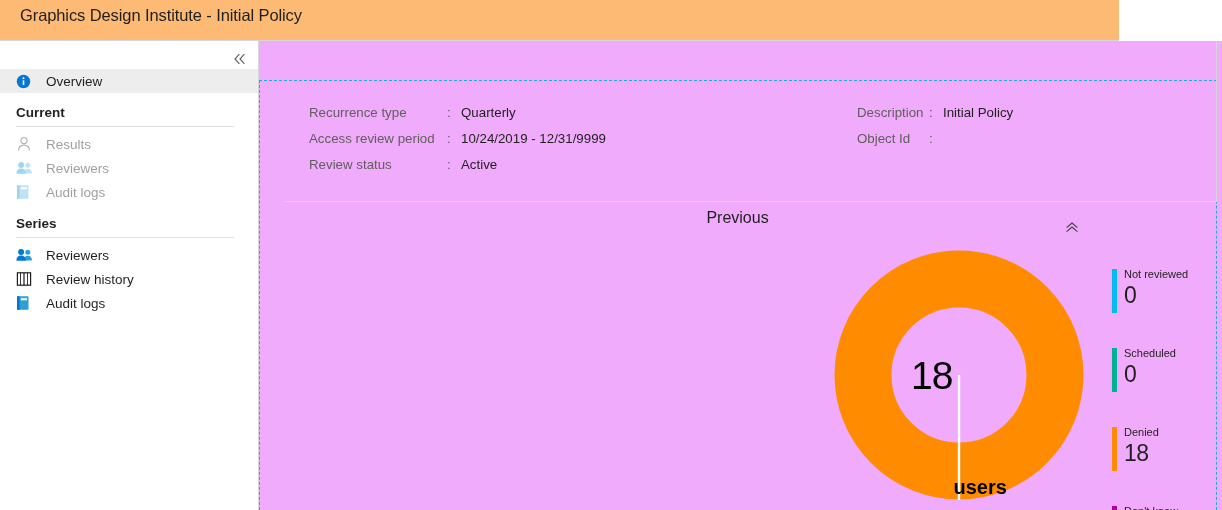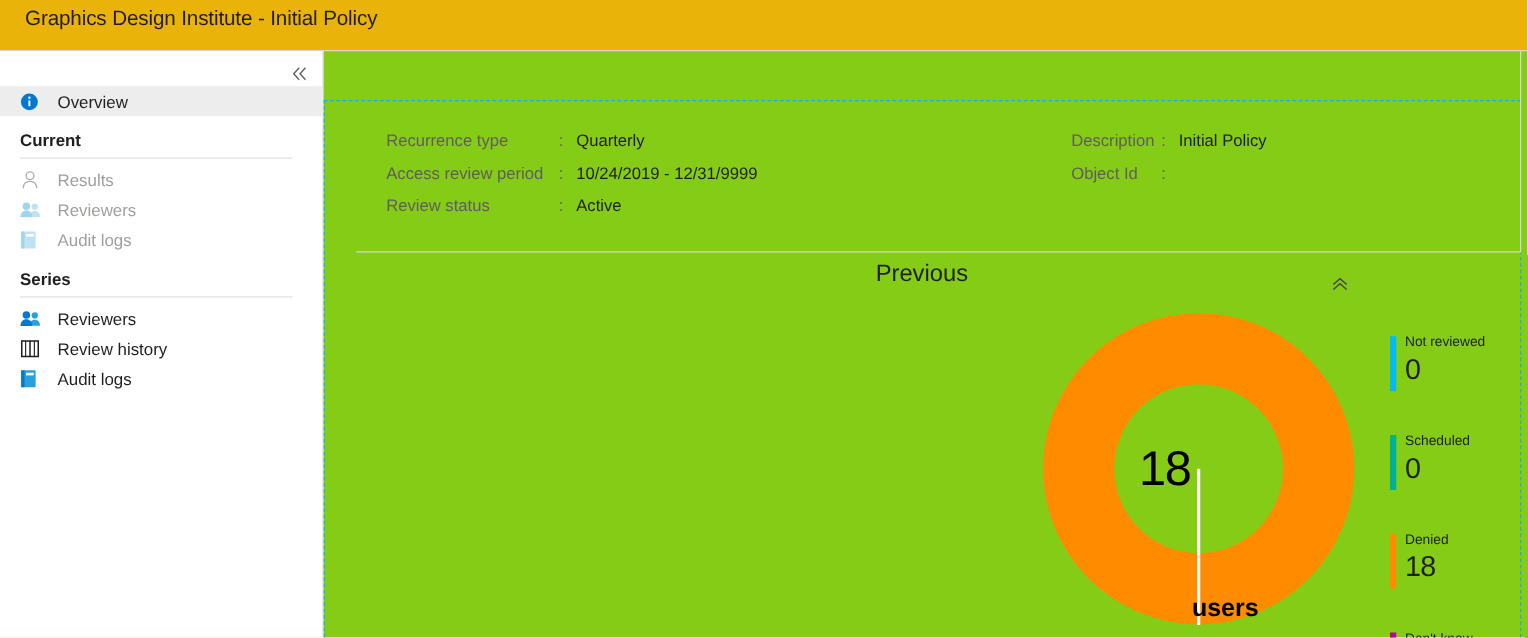--- a/index.html
+++ b/index.html
@@ -16,22 +16,22 @@
     position: relative;
     width: 1222px;
     height: 510px;
     background: #ffffff;
   }
 
   
   .titlebar {
     position: absolute;
     left: 0; top: 0;
-    width: 1222px; height: 41px;
-    background: #eab308;
+    width: 1119px; height: 41px;
+    background: #fdba74;
     border-bottom: 1px solid #d6d6d6;
   }
   .titlebar .title {
     position: absolute;
     left: 20px; top: 6px;
     font-size: 16.5px;
     color: #201f1e;
     letter-spacing: -0.1px;
     white-space: nowrap;
   }
@@ -91,21 +91,21 @@
     height: 1px;
     background: #e1e1e1;
     margin: 0 24px 5px 16px;
   }
 
   
   .content {
     position: absolute;
     left: 259px; top: 41px;
     width: 963px; height: 469px;
-    background: #84cc16;
+    background: #f0abfc;
   }
   .focus-dash {
     position: absolute;
     left: 0px; top: 39px;
     width: 958px; height: 430px;
     border: 1px dashed #1aaee5;
     border-bottom: none;
     pointer-events: none;
   }
 
@@ -154,21 +154,21 @@
     width: 1px; height: 161px;
     background: #d6d6d6;
   }
 
   
   .previous-label {
     position: absolute;
     left: 0; top: 168px;
     width: 957px;
     text-align: center;
-    font-size: 19px;
+    font-size: 16px;
     color: #201f1e;
   }
 
   
   .chart-wrap {
     position: absolute;
     left: 575px; top: 209px;
     width: 250px; height: 250px;
   }
   .donut-svg { display: block; }

